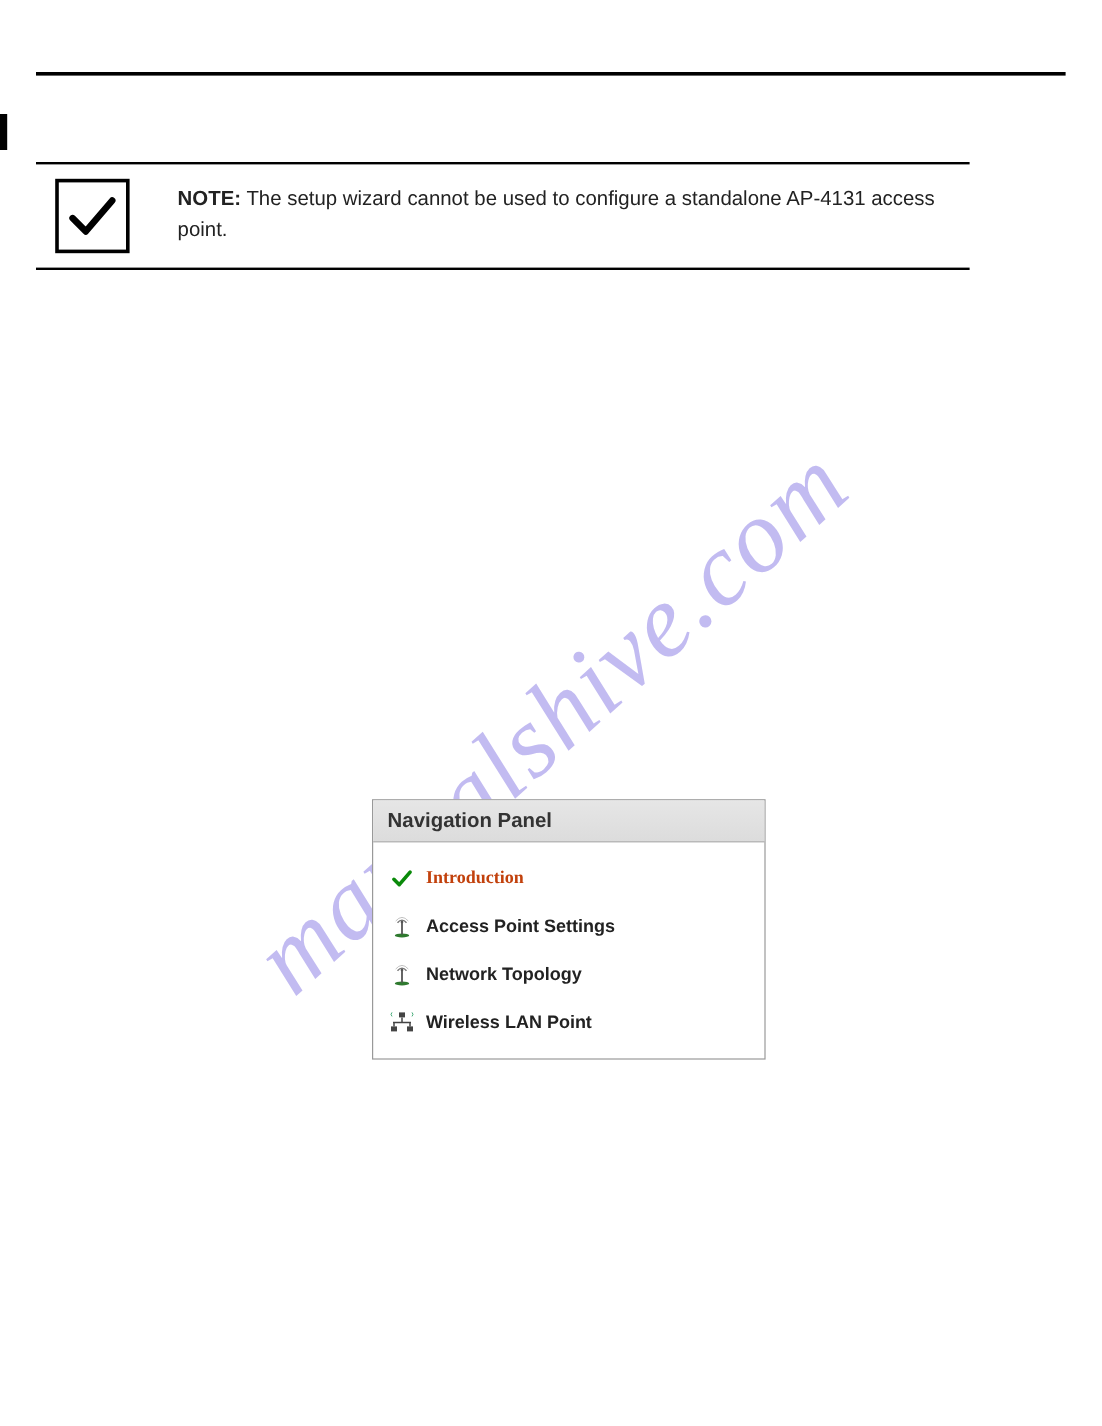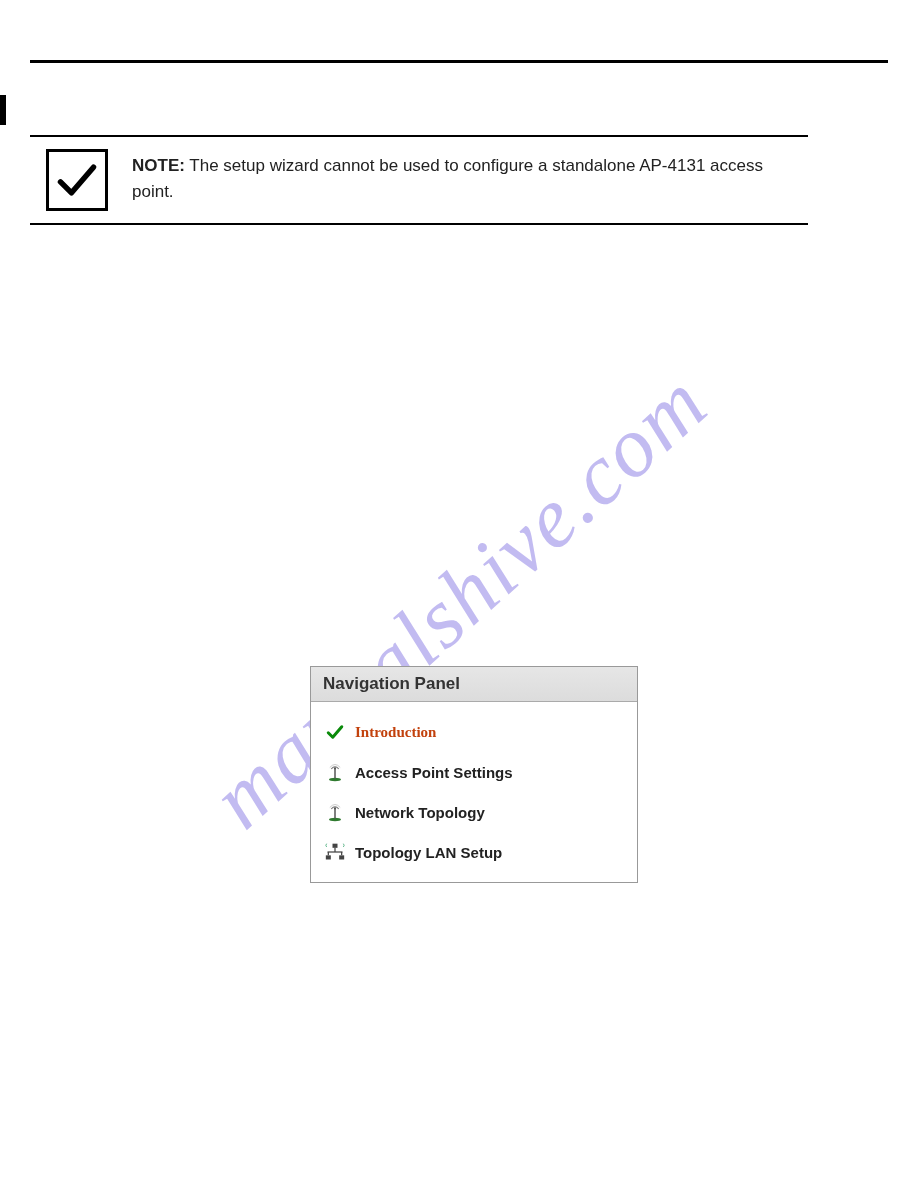--- a/index.html
+++ b/index.html
@@ -46,21 +46,21 @@
     left: 30px;
     right: 110px;
     border-top: 2px solid #000;
     border-bottom: 2px solid #000;
     padding: 12px 0;
   }
 
   .note-inner {
     display: flex;
     align-items: flex-start;
-    gap: 24px;
+    gap: 40px;
     padding-left: 16px;
   }
 
   .check-box {
     width: 56px;
     height: 56px;
     border: 3px solid #000;
     display: flex;
     align-items: center;
     justify-content: center;
@@ -220,20 +220,20 @@
             <path d="M2 4 Q0 2 2 0" fill="none" stroke="#4a7" stroke-width="1"></path>
             <path d="M22 4 Q24 2 22 0" fill="none" stroke="#4a7" stroke-width="1"></path>
             <line x1="12" y1="5" x2="12" y2="10" stroke="#444" stroke-width="1.5"></line>
             <line x1="3" y1="10" x2="21" y2="10" stroke="#444" stroke-width="1.5"></line>
             <line x1="4" y1="10" x2="4" y2="14" stroke="#444" stroke-width="1.5"></line>
             <line x1="20" y1="10" x2="20" y2="14" stroke="#444" stroke-width="1.5"></line>
             <rect x="1" y="14" width="6" height="5" fill="#444"></rect>
             <rect x="17" y="14" width="6" height="5" fill="#444"></rect>
           </svg>
         </span>
-        <span class="label">Topology LAN Setup</span>
+        <span class="label">Wireless LAN Point</span>
       </div>
 
 
     </div>
   </div>
 
 </div>
 
 </body></html>

